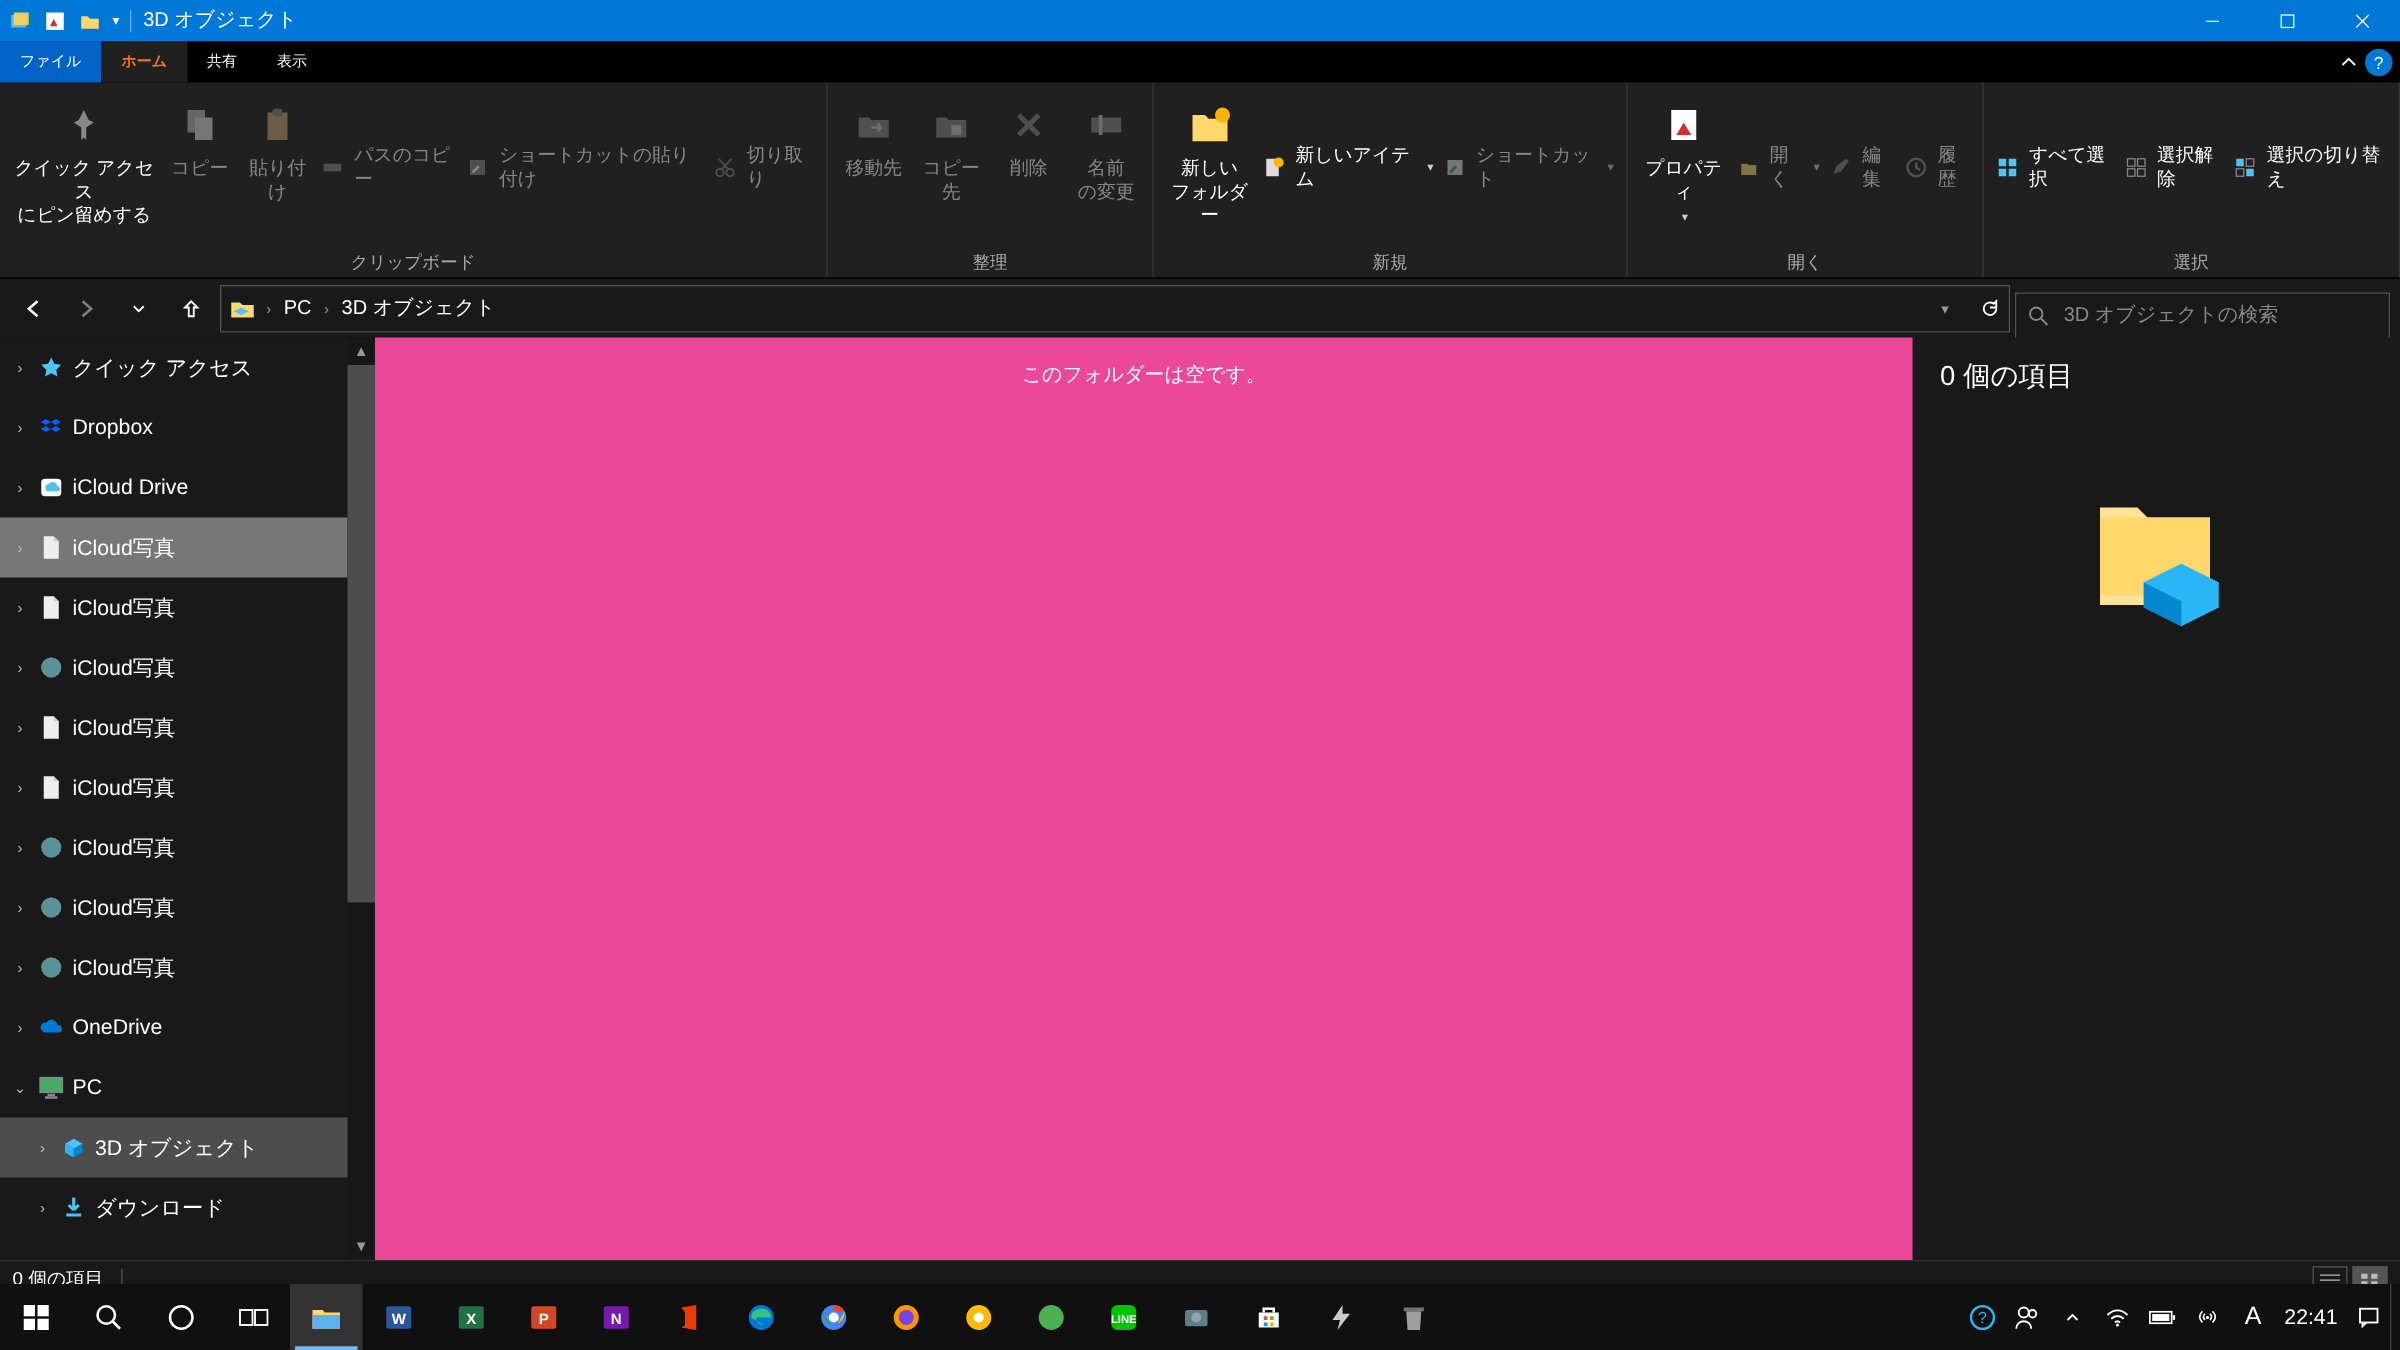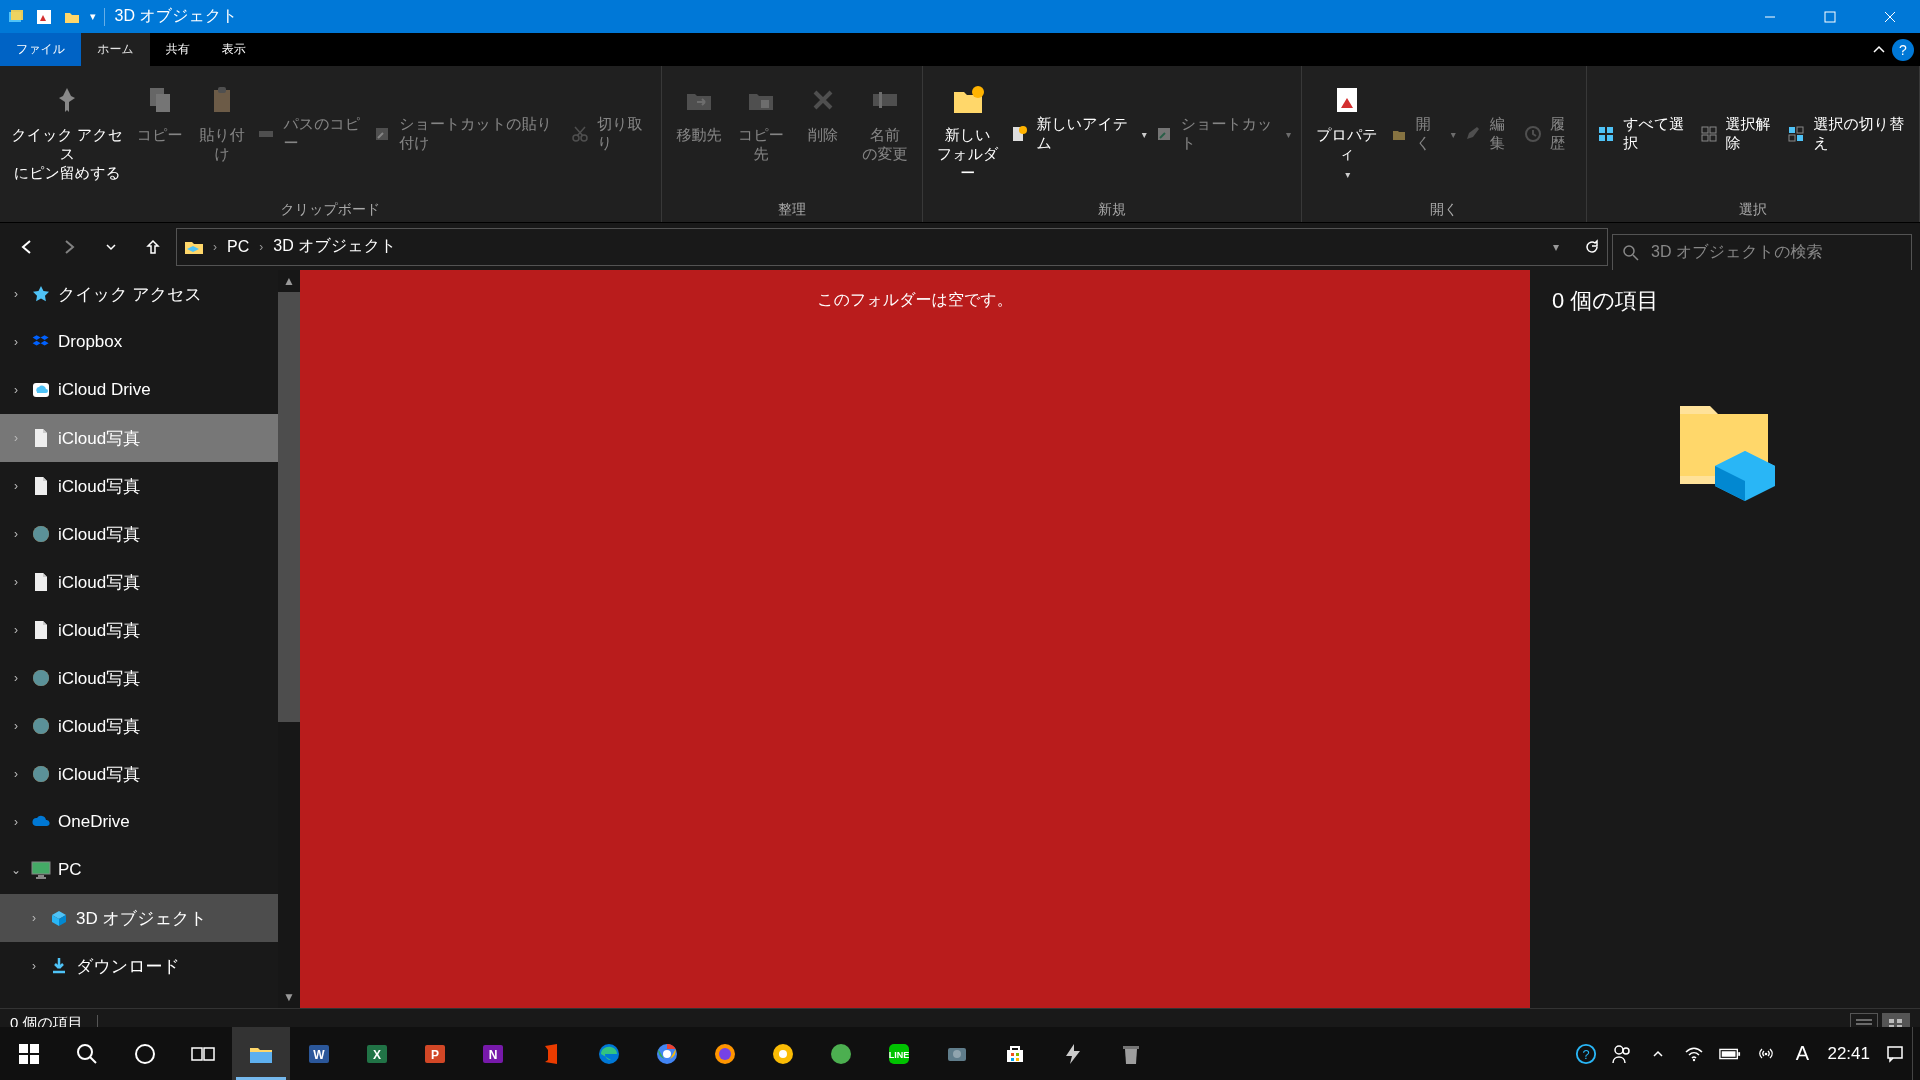--- a/index.html
+++ b/index.html
@@ -11,21 +11,21 @@
 .qat-icon { width:20px; height:20px; display:flex; align-items:center; justify-content:center; }
 .titlebar .title { margin-left:10px; font-size:16px; }
 .titlebar .sp { flex:1; }
 .winbtn { width:60px; height:33px; display:flex; align-items:center; justify-content:center; color:#fff; }
 .winbtn svg { stroke:#fff; }
 
 
 .tabsrow { height:33px; background:#000; display:flex; align-items:center; }
 .tab { padding:0 16px; height:33px; display:flex; align-items:center; font-size:12px; }
 .tab.file { background:#0063c5; color:#fff; }
-.tab.active { background:#202020; color:#e5e5e5; }
+.tab.active { background:#202020; color:#f97316;font-weight:bold; }
 .tab.inactive { color:#fff; }
 .tabsrow .sp { flex:1; }
 .tabsrow .righticons { display:flex; align-items:center; gap:6px; padding-right:6px; }
 .righticons .help { width:22px; height:22px; border-radius:50%; background:#0078d7; color:#fff; display:flex; align-items:center; justify-content:center; font-size:14px; }
 
 
 .ribbon { height:156px; background:#202020; display:flex; }
 .rgroup { display:flex; flex-direction:column; border-right:1px solid #383838; }
 .rgroup-body { flex:1; display:flex; align-items:center; padding:4px 10px 0 10px; gap:8px; }
 .rgroup-label { height:24px; display:flex; align-items:center; justify-content:center; font-size:14px; color:#aaa; }
@@ -52,21 +52,21 @@
 .navitem { height:48px; display:flex; align-items:center; padding-left:8px; gap:6px; font-size:17px; color:#fff; }
 .navitem.indent { padding-left:26px; }
 .navitem.sel { background:#4d4d4d; }
 .navitem.sel2 { background:#777777; }
 .navitem .chev { width:16px; color:#bbb; font-size:12px; text-align:center; }
 .navitem .ic { width:22px; height:22px; display:flex; align-items:center; justify-content:center; }
 .vscrollbar { position:absolute; right:0; top:0; width:22px; height:100%; background:#171717; display:flex; flex-direction:column; align-items:center; }
 .vscrollbar .arrow { height:22px; width:100%; display:flex; align-items:center; justify-content:center; color:#999; font-size:12px; }
 .vscrollbar .thumb { background:#4d4d4d; width:100%; }
 
-.contentpane { flex:1; background:#b91c1c; position:relative; }
+.contentpane { flex:1; background:#ec4899; position:relative; }
 .emptymsg { position:absolute; top:20px; left:0; right:0; text-align:center; color:#fff; font-size:16px; }
 
 .previewpane { width:390px; background:#191919; display:flex; flex-direction:column; align-items:center; }
 .prev-title { font-size:22px; padding:16px 0 0 0; align-self:flex-start; padding-left:22px; }
 .prev-icon { margin-top:60px; }
 
 
 .statusbar { height:30px; background:#191919; display:flex; align-items:center; padding:0 10px; font-size:15px; border-top:1px solid #333;}
 .statusbar .sep { width:1px; height:18px; background:#555; margin:0 14px; }
 .statusbar .sp { flex:1; }

